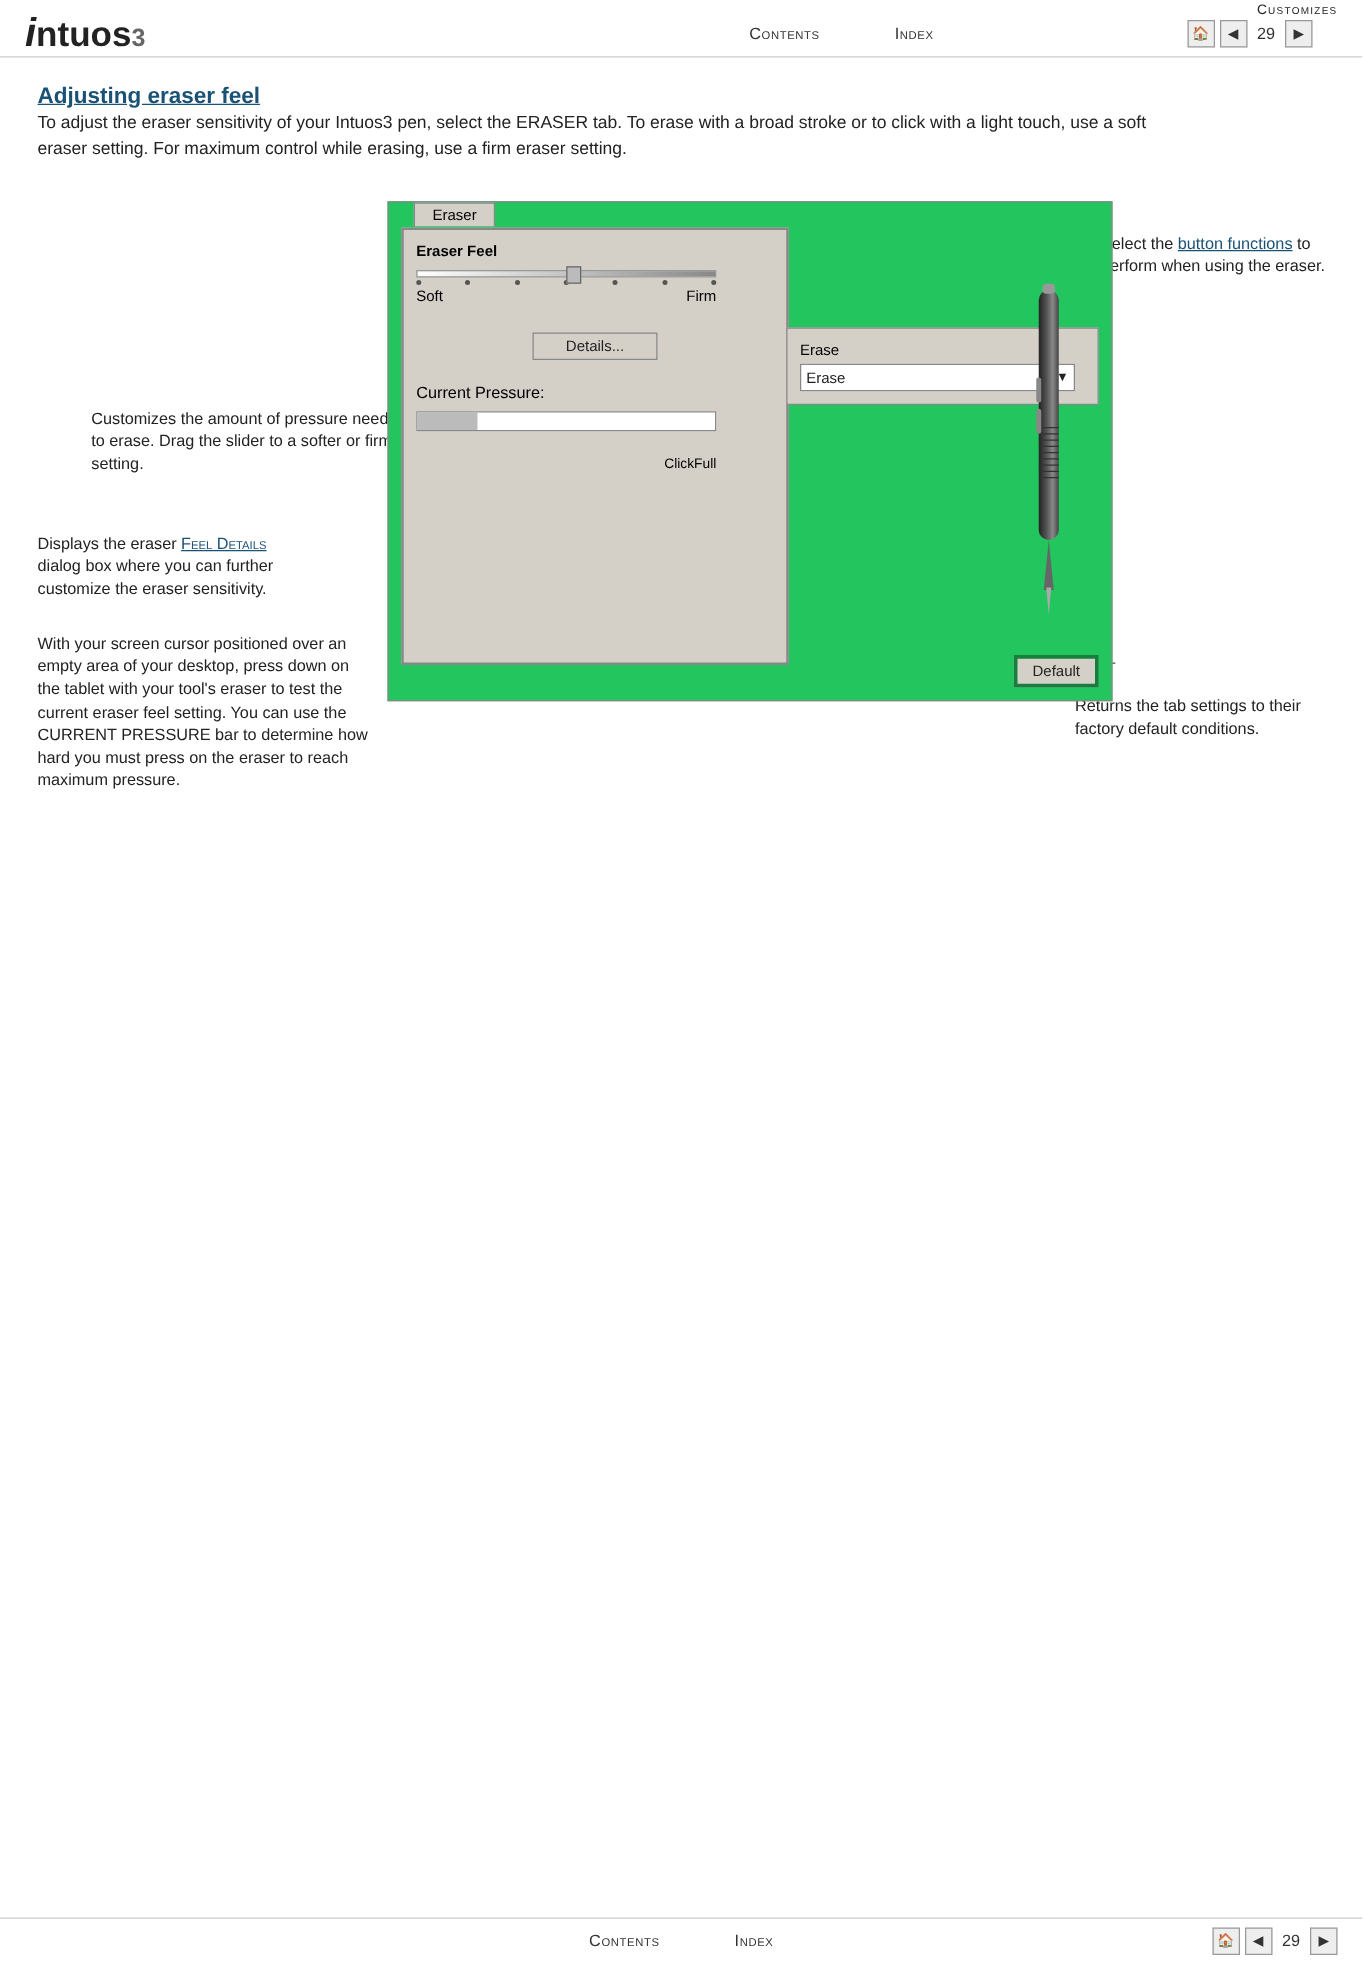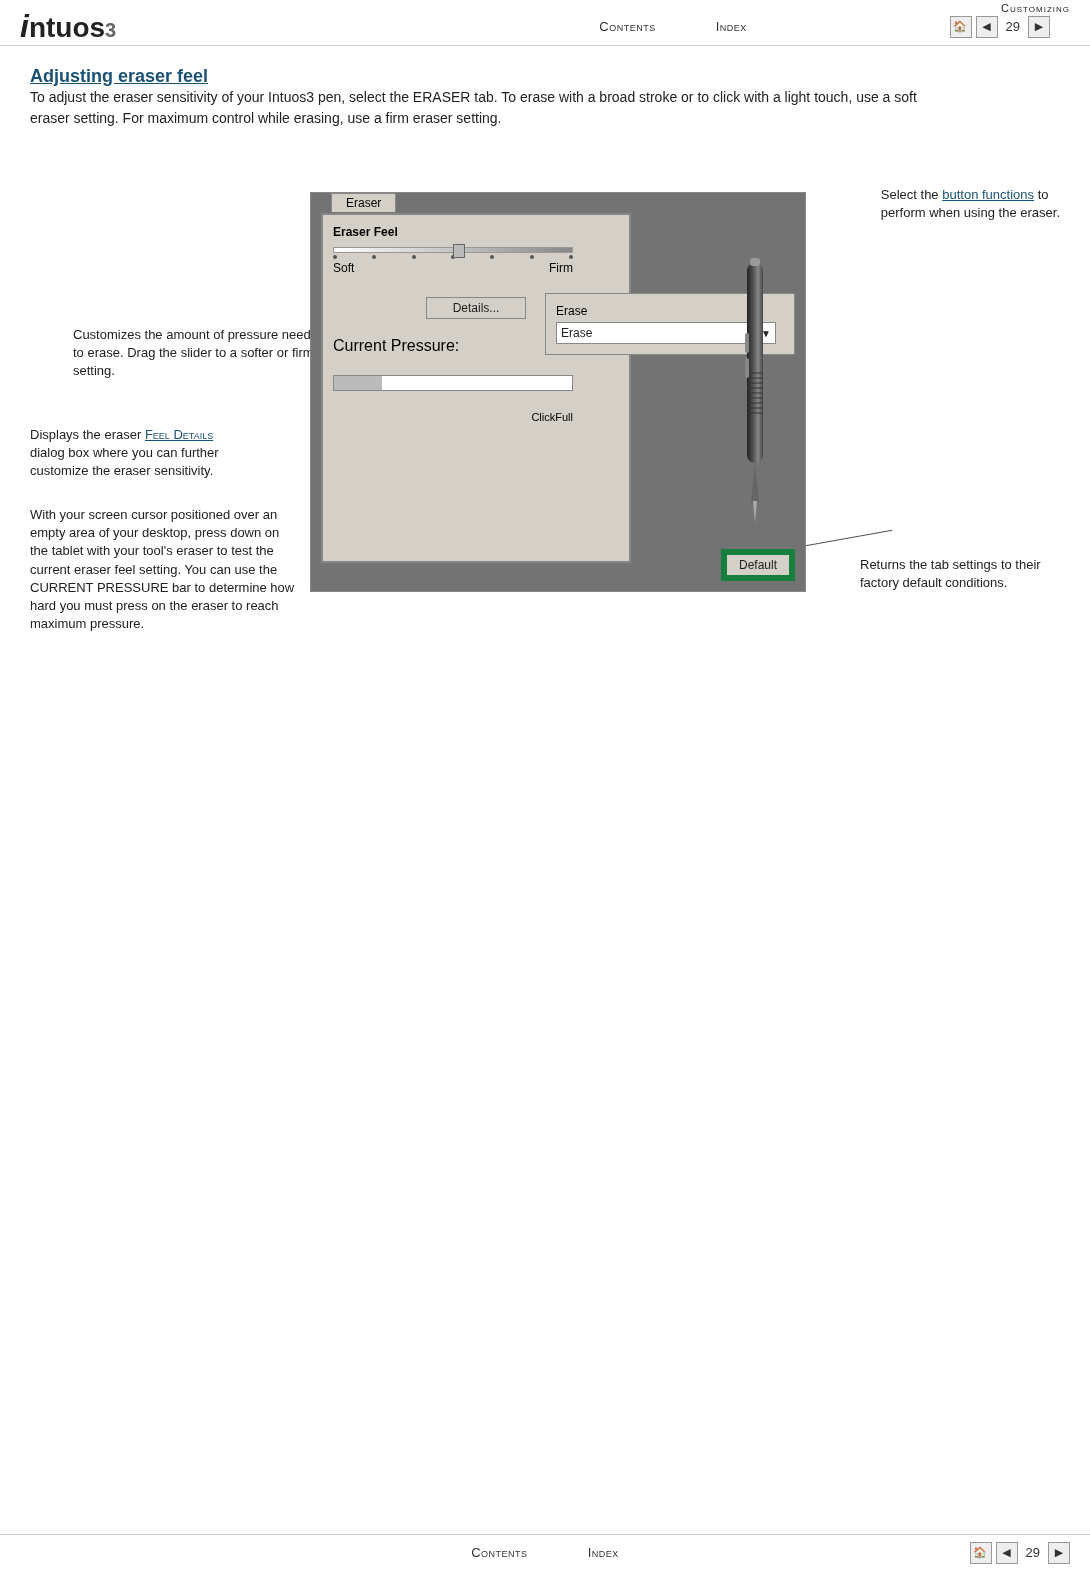--- a/index.html
+++ b/index.html
@@ -90,25 +90,25 @@
       position: relative;
       width: 100%;
       min-height: 500px;
       margin-bottom: 20px;
     }
 
     
     .screenshot-panel {
       position: absolute;
       left: 280px;
-      top: 56px;
-      width: 496px;
+      top: 25px;
+      width: 580px;
       height: 400px;
       border: 1px solid #888;
-      background: #737373;
+      background: #22c55e;
       overflow: hidden;
     }
 
     
     .eraser-tab {
       position: absolute;
       top: 0;
       left: 20px;
       background: #d4d0c8;
       border: 1px solid #888;
@@ -179,23 +179,23 @@
       background: #d4d0c8;
       border: 1px solid #888;
       font-size: 12px;
       text-align: center;
       cursor: pointer;
     }
     .current-pressure-section {
       margin-top: 8px;
     }
     .pressure-label {
-      font-size: 16px;
-      color: #000;
-      margin-bottom: 20px;
+      font-size: 13px;
+      color: #000;
+      margin-bottom: 8px;
     }
     .pressure-bar {
       width: 240px;
       height: 16px;
       background: #fff;
       border: 1px solid #888;
       position: relative;
     }
     .pressure-fill {
       position: absolute;
@@ -242,21 +242,21 @@
     }
     .dropdown-arrow {
       font-size: 10px;
     }
     .default-btn {
       position: absolute;
       bottom: 10px;
       right: 10px;
       padding: 3px 12px;
       background: #d4d0c8;
-      border: 6px solid #15803d;
+      border: 3px solid #15803d;
       font-size: 12px;
       cursor: pointer;
     }
 
     
     .pen-image {
       position: absolute;
       top: 60px;
       right: 20px;
       width: 60px;
@@ -314,21 +314,21 @@
   </style>
 </head>
 <body>
 
 <div class="header">
   <div class="intuos-logo">
     <span class="intuos-i">i</span>
       <span class="intuos-rest">ntuos</span>
       <span class="intuos-3-sub">3</span>
   </div>
-  <div style="position:absolute;top:2px;right:20px;font-size:11px;font-variant:small-caps;letter-spacing:1px;">Customizing</div>
+  <div style="position:absolute;top:2px;right:20px;font-size:11px;font-variant:small-caps;letter-spacing:1px;">Customizes</div>
   <div class="nav-row" style="flex:1;margin-left:160px;">
     <a class="nav-link small-caps">Contents</a>
     <a class="nav-link small-caps">Index</a>
     <div class="nav-icons">
       <div class="nav-icon-btn" title="Home">🏠</div>
       <div class="nav-icon-btn" title="Previous">◀</div>
       <span class="page-number">29</span>
       <div class="nav-icon-btn" title="Next">▶</div>
     </div>
   </div>

